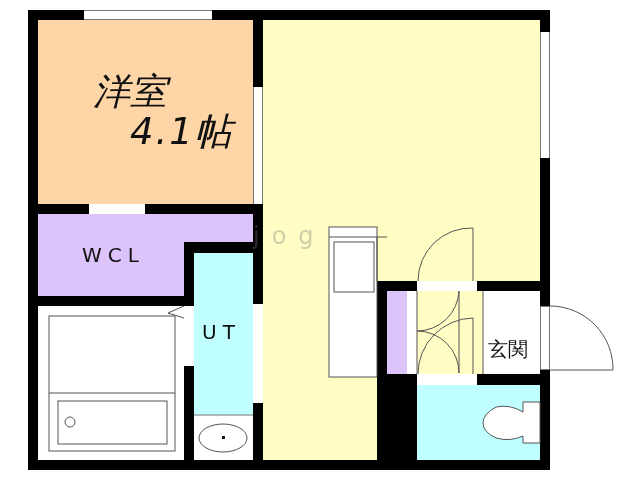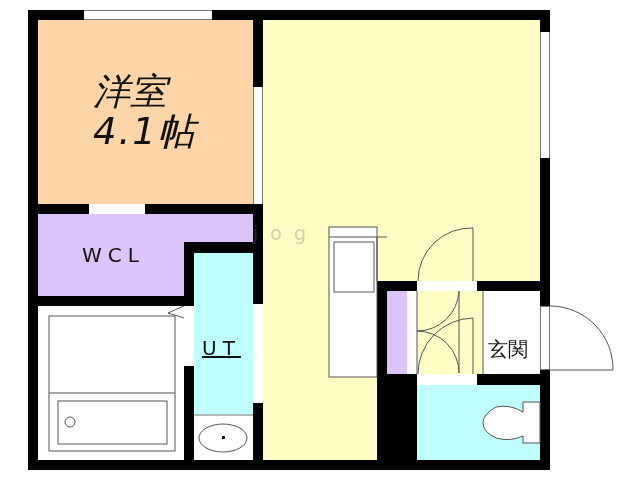--- a/index.html
+++ b/index.html
@@ -96,20 +96,20 @@
   <g fill="none" stroke="#555" stroke-width="1">
     <line x1="550" y1="370" x2="613" y2="370"></line>
     <path d="M 550 306 A 63 63 0 0 1 613 370"></path>
   </g>
 
   <path d="M 540 402 L 523 402 L 523 412 Q 510 404 496 407 Q 483 414 483 423 Q 483 432 496 438 Q 510 442 523 436 L 523 443 L 540 443 Z" fill="#ffffff" stroke="#555" stroke-width="1"></path>
 </svg>
 
 <div class="label" style="left:93px;top:72px;font-size:37px;line-height:40px;font-style:italic;">
   <div>洋室</div>
-  <div style="letter-spacing:2px;">4.1帖</div>
+  <div style="letter-spacing:2px;margin-left:37px;">4.1帖</div>
 </div>
 <div class="label" style="left:355px;top:100px;font-size:37px;line-height:40px;">
 </div>
 <div class="label" style="left:82px;top:243px;font-size:20px;letter-spacing:6px;">WCL</div>
-<div class="label" style="left:202px;top:336px;font-size:20px;letter-spacing:6px;text-decoration:underline;">UT</div>
+<div class="label" style="left:202px;top:320px;font-size:20px;letter-spacing:6px;">UT</div>
 <div class="label" style="left:488px;top:336px;font-size:20px;">玄関</div>
-<div class="label" style="left:253px;top:222px;font-size:19px;letter-spacing:12px;color:rgba(120,120,120,0.35);">jog</div>
+<div class="label" style="left:253px;top:222px;font-size:24px;letter-spacing:12px;color:rgba(120,120,120,0.35);">jog</div>
 
 </body></html>

